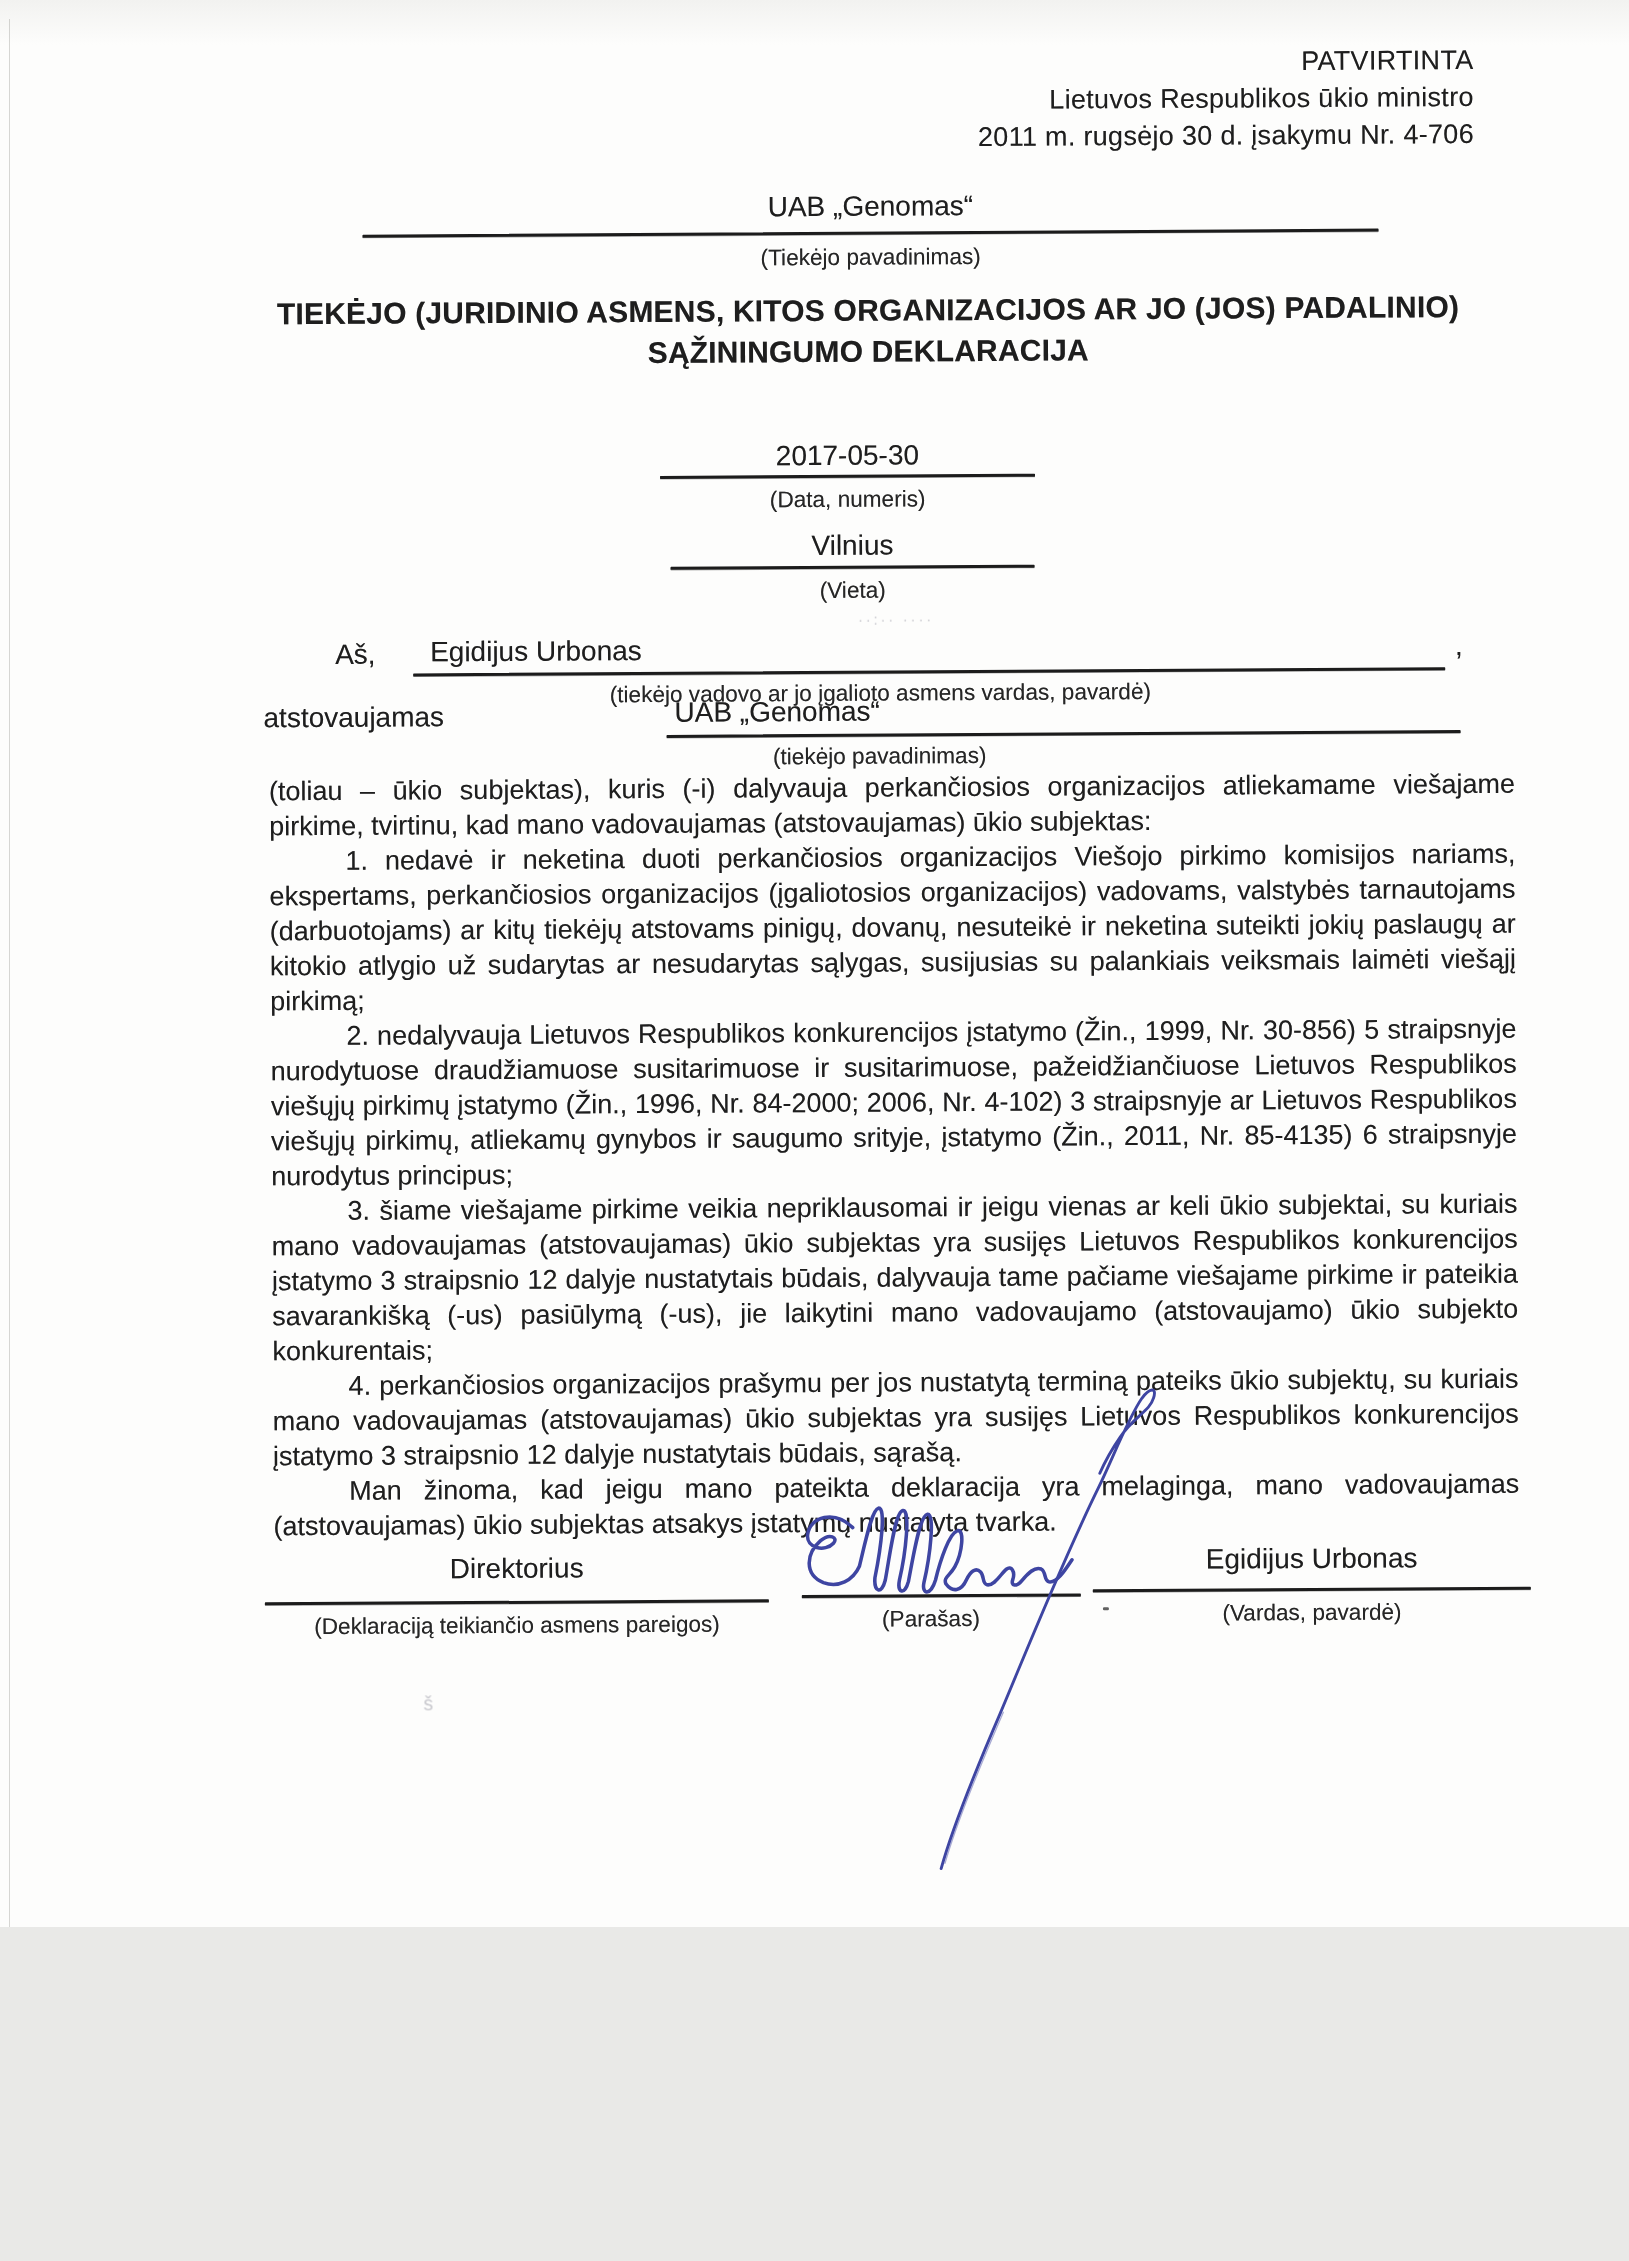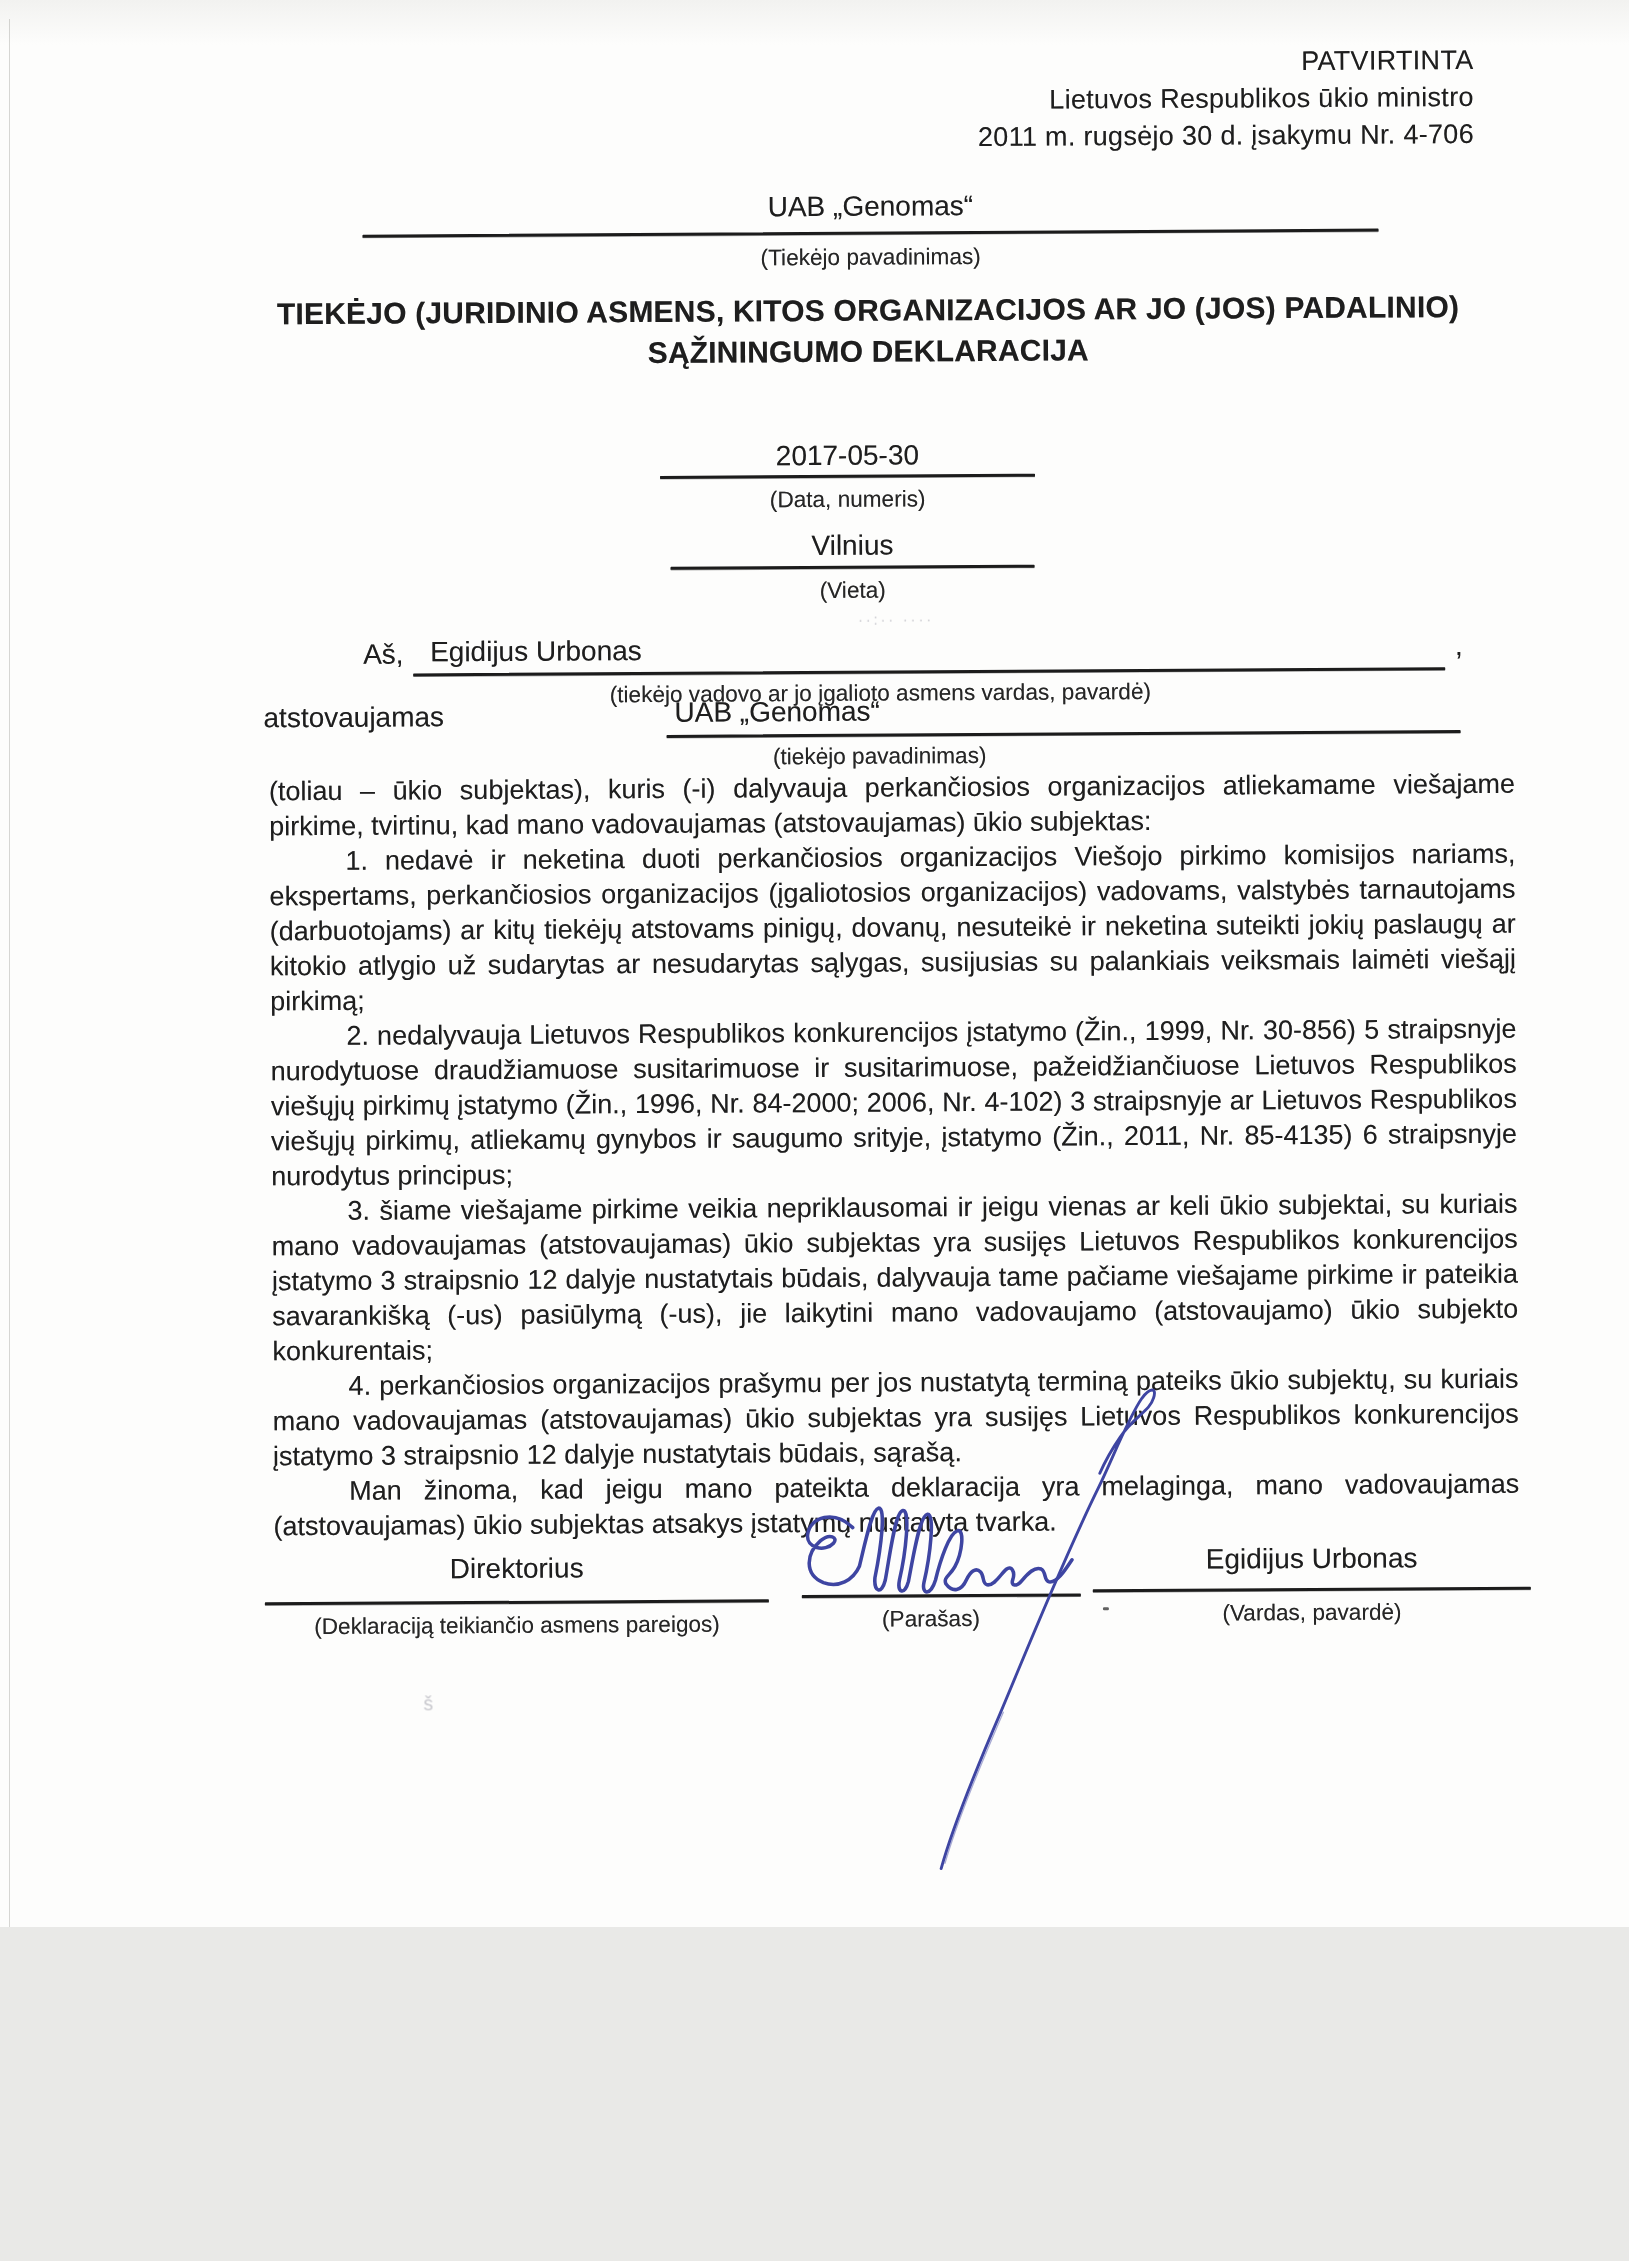--- a/index.html
+++ b/index.html
@@ -86,21 +86,21 @@
     </div>
 
     <div class="abs center value txt" style="left:664px;top:440px;width:375px;">2017-05-30</div>
     <div class="fill-line" style="left:664px;top:475px;width:375px;"></div>
     <div class="abs center caption txt" style="left:664px;top:487px;width:375px;">(Data, numeris)</div>
 
     <div class="abs center value txt" style="left:674px;top:530px;width:364px;">Vilnius</div>
     <div class="fill-line" style="left:674px;top:566px;width:364px;"></div>
     <div class="abs center caption txt" style="left:674px;top:578px;width:364px;">(Vieta)</div>
 
-    <div class="abs value txt" style="left:366px;top:636px;">Aš,</div>
+    <div class="abs value txt" style="left:338px;top:636px;">Aš,</div>
     <div class="abs value txt" style="left:433px;top:634px;">Egidijus Urbonas</div>
     <div class="fill-line" style="left:416px;top:671px;width:1032px;"></div>
     <div class="abs value txt" style="left:1458px;top:634px;">,</div>
     <div class="abs center caption txt" style="left:419px;top:681px;width:928px;">(tiekėjo vadovo ar jo įgalioto asmens vardas, pavardė)</div>
 
     <div class="abs value txt" style="left:266px;top:699px;">atstovaujamas</div>
     <div class="abs value txt" style="left:677px;top:696px;">UAB „Genomas“</div>
     <div class="fill-line" style="left:669px;top:734px;width:794px;"></div>
     <div class="abs center caption txt" style="left:669px;top:744px;width:426px;">(tiekėjo pavadinimas)</div>
 

